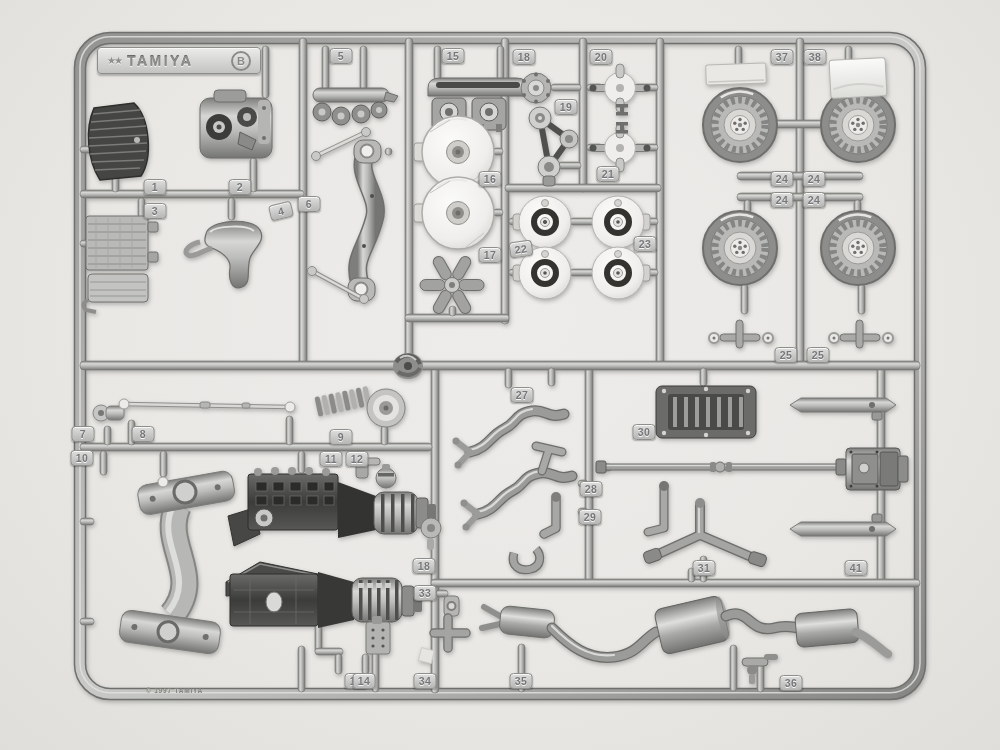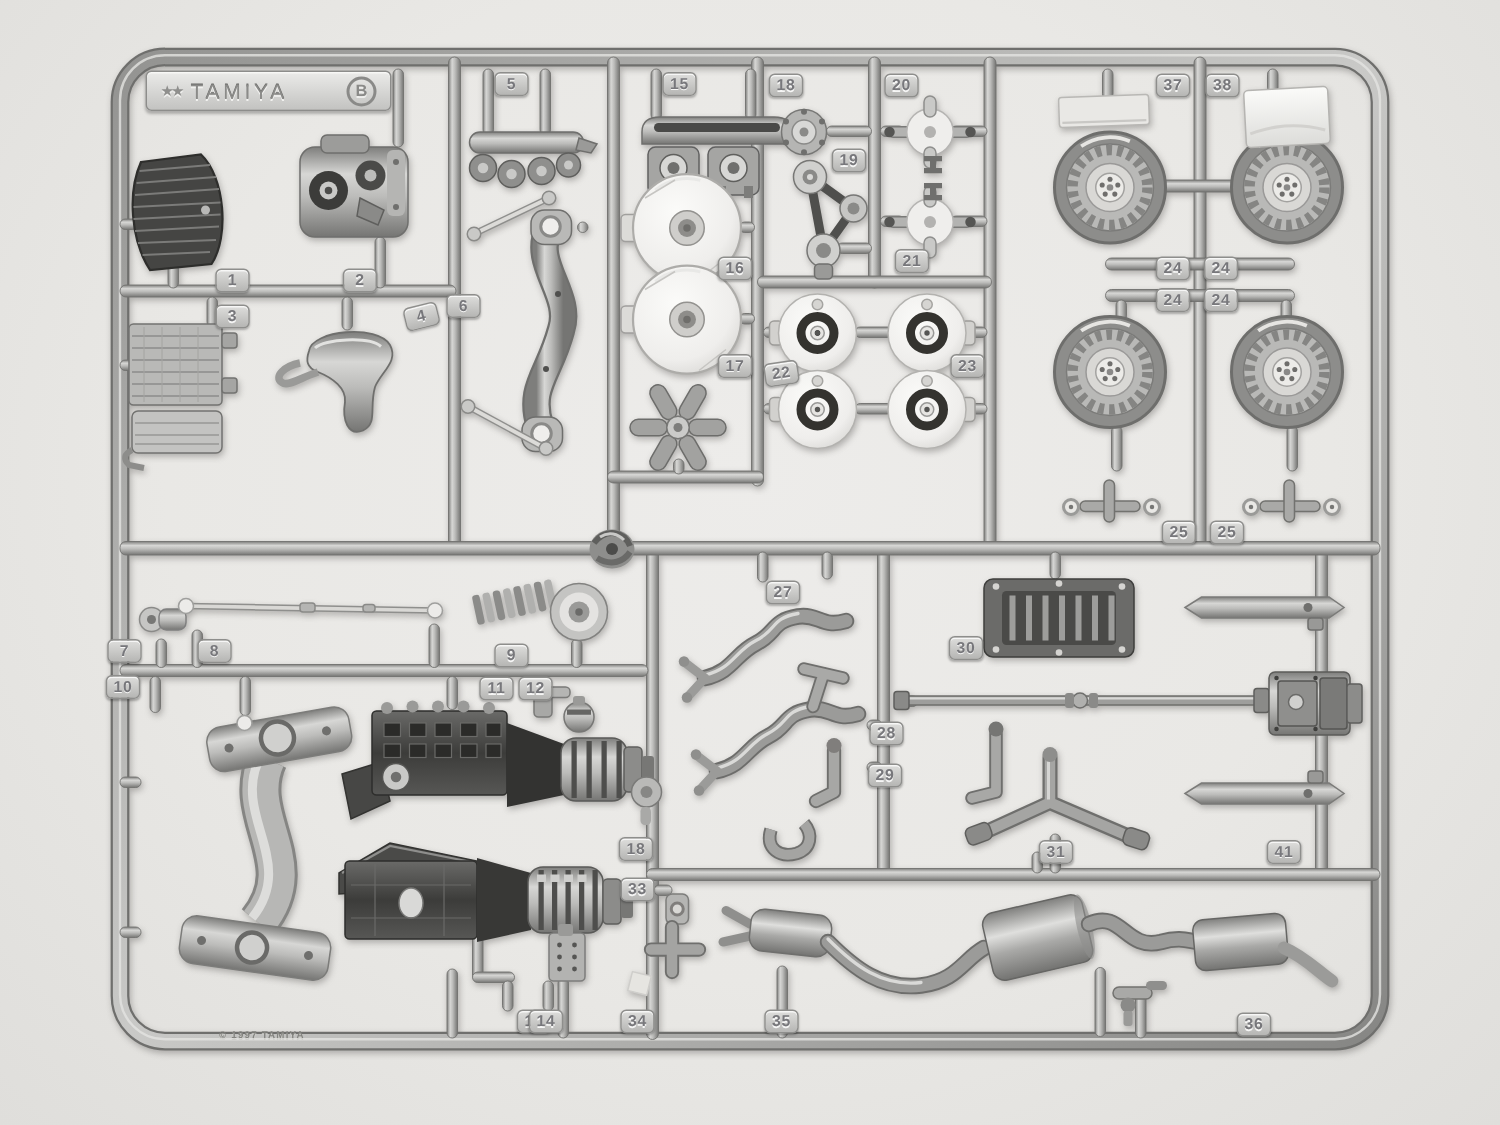--- a/index.html
+++ b/index.html
@@ -19,21 +19,21 @@
     text-align:center;letter-spacing:.5px;
     text-shadow:0 1px 0 rgba(255,255,255,.85);
     box-shadow:inset 0 1px 0 rgba(255,255,255,.75),0 1px 1.5px rgba(0,0,0,.28);}
   .logo-plate{position:absolute;left:97px;top:47px;width:164px;height:27px;
     box-sizing:border-box;display:flex;align-items:center;gap:6px;padding:0 9px;
     background:linear-gradient(180deg,#ebebE9,#c3c3c1);
     border:1px solid #8d8d8b;border-radius:4px;
     box-shadow:inset 0 1px 0 #f8f8f6,0 1.5px 2px rgba(0,0,0,.25);}
   .logo-mark{font-size:10px;color:#8f8f8d;letter-spacing:-2px;
     text-shadow:0 1px 0 #f0f0ee;}
-  .logo-brand{font-weight:normal;font-size:14px;color:#8b8b89;letter-spacing:2.5px;
+  .logo-brand{font-weight:bold;font-size:14px;color:#8b8b89;letter-spacing:2.5px;
     text-shadow:0 1px 0 #f2f2f0,0 -1px 0 #6a6a68;}
   .logo-letter{margin-left:auto;width:16px;height:16px;border:2px solid #8a8a88;
     border-radius:50%;color:#8a8a88;font-weight:bold;font-size:11px;line-height:16px;
     text-align:center;text-shadow:0 1px 0 #eeeeec;}
   .copyright{position:absolute;left:146px;top:687px;font-weight:bold;font-size:6.5px;
     color:#83837f;letter-spacing:.8px;text-shadow:0 1px 0 #cfcfcb;}
 </style>
 </head>
 <body>
 
@@ -804,21 +804,21 @@
 <div class="tag" style="left:83px;top:434px">7</div>
 <div class="tag" style="left:143px;top:434px">8</div>
 <div class="tag" style="left:341px;top:437px">9</div>
 <div class="tag" style="left:82px;top:458px">10</div>
 <div class="tag" style="left:331px;top:459px">11</div>
 <div class="tag" style="left:357px;top:459px">12</div>
 <div class="tag" style="left:356px;top:681px">13</div>
 <div class="tag" style="left:364px;top:681px">14</div>
 <div class="tag" style="left:453px;top:56px">15</div>
 <div class="tag" style="left:490px;top:179px">16</div>
-<div class="tag" style="left:490px;top:244px">17</div>
+<div class="tag" style="left:490px;top:255px">17</div>
 <div class="tag" style="left:524px;top:57px">18</div>
 <div class="tag" style="left:566px;top:107px">19</div>
 <div class="tag" style="left:601px;top:57px">20</div>
 <div class="tag" style="left:608px;top:174px">21</div>
 <div class="tag" style="left:521px;top:249px;transform:translate(-50%,-50%) rotate(-8deg)">22</div>
 <div class="tag" style="left:645px;top:244px">23</div>
 <div class="tag" style="left:782px;top:179px">24</div>
 <div class="tag" style="left:814px;top:179px">24</div>
 <div class="tag" style="left:782px;top:200px">24</div>
 <div class="tag" style="left:814px;top:200px">24</div>
@@ -827,17 +827,17 @@
 <div class="tag" style="left:424px;top:566px">18</div>
 <div class="tag" style="left:522px;top:395px">27</div>
 <div class="tag" style="left:591px;top:489px">28</div>
 <div class="tag" style="left:590px;top:517px">29</div>
 <div class="tag" style="left:644px;top:432px">30</div>
 <div class="tag" style="left:704px;top:568px">31</div>
 <div class="tag" style="left:856px;top:568px">41</div>
 <div class="tag" style="left:425px;top:593px">33</div>
 <div class="tag" style="left:425px;top:681px">34</div>
 <div class="tag" style="left:521px;top:681px">35</div>
-<div class="tag" style="left:836px;top:683px">36</div>
+<div class="tag" style="left:791px;top:683px">36</div>
 <div class="tag" style="left:782px;top:57px">37</div>
 <div class="tag" style="left:815px;top:57px">38</div>
 
 </div>
 
 </body></html>

